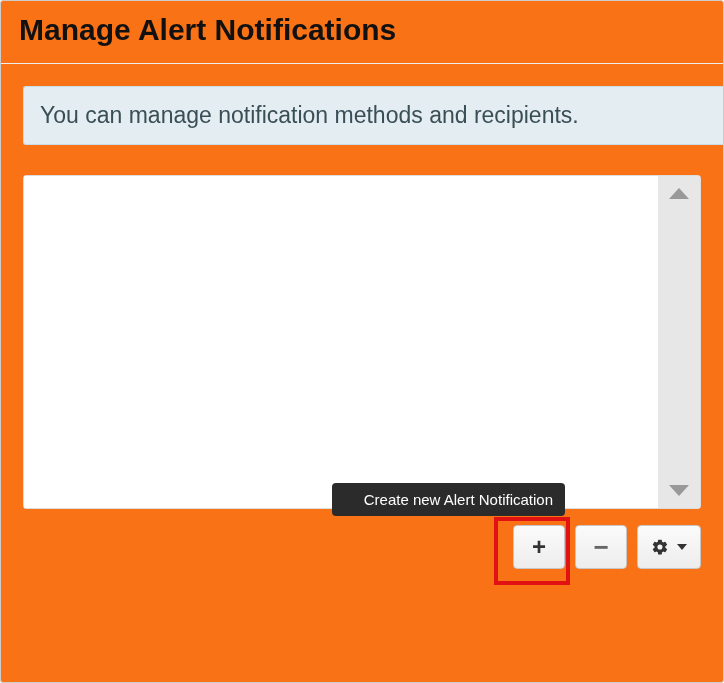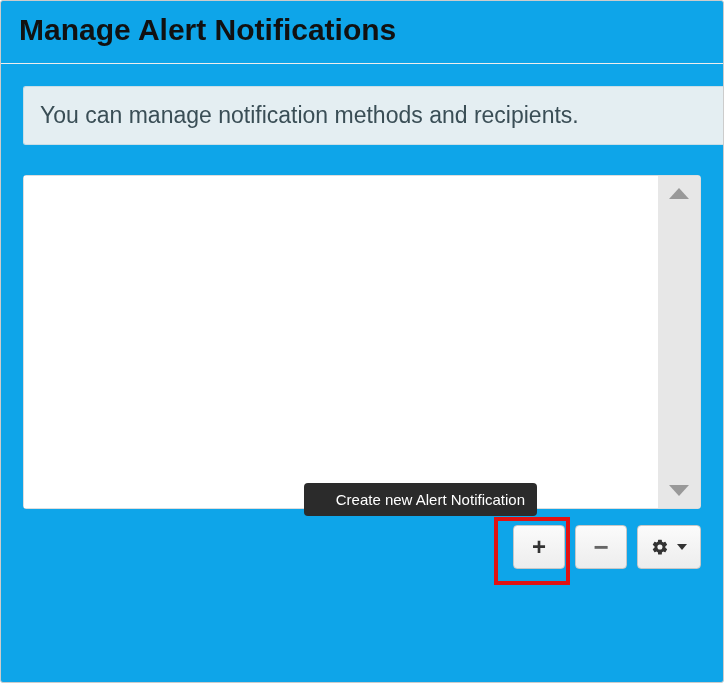--- a/index.html
+++ b/index.html
@@ -1,19 +1,19 @@
 <!DOCTYPE html>
 <html><head>
 <meta charset="utf-8">
 <style>
   html,body{margin:0;padding:0;font-family:"Helvetica Neue",Helvetica,Arial,sans-serif;}
   .frame{
     width:724px;height:683px;box-sizing:border-box;
     border:1px solid #ccc;border-radius:3px;
-    background:#0ea5e9;
+    background:#f97316;
     padding:0;
   }
   .header{
     padding:12px 18px 10px 18px;
   }
   h1{
     font-size:30px;font-weight:700;margin:0 0 6px 0;color:#111;
   }
   .rule{
     height:1px;background:#eee;margin:0 0 0 0;
@@ -110,21 +110,21 @@
     <div class="list-area-wrap">
       <div class="list-content"></div>
       <div class="scrollbar">
         <div class="arrow-up"></div>
         <div class="arrow-down"></div>
       </div>
     </div>
 
     <div class="toolbar">
 
-      <div class="tooltip" style="right:164px;top:-42px;padding-left:32px;">Create new Alert Notification</div>
+      <div class="tooltip" style="right:136px;top:-42px;padding-left:32px;">Create new Alert Notification</div>
 
       <div class="highlight" style="right:131px;top:-8px;width:68px;height:60px;"></div>
 
       <div class="btn">
         <span class="plus">+</span>
       </div>
       <div class="btn">
         <span class="minus">−</span>
       </div>
       <div class="btn gear-btn">

